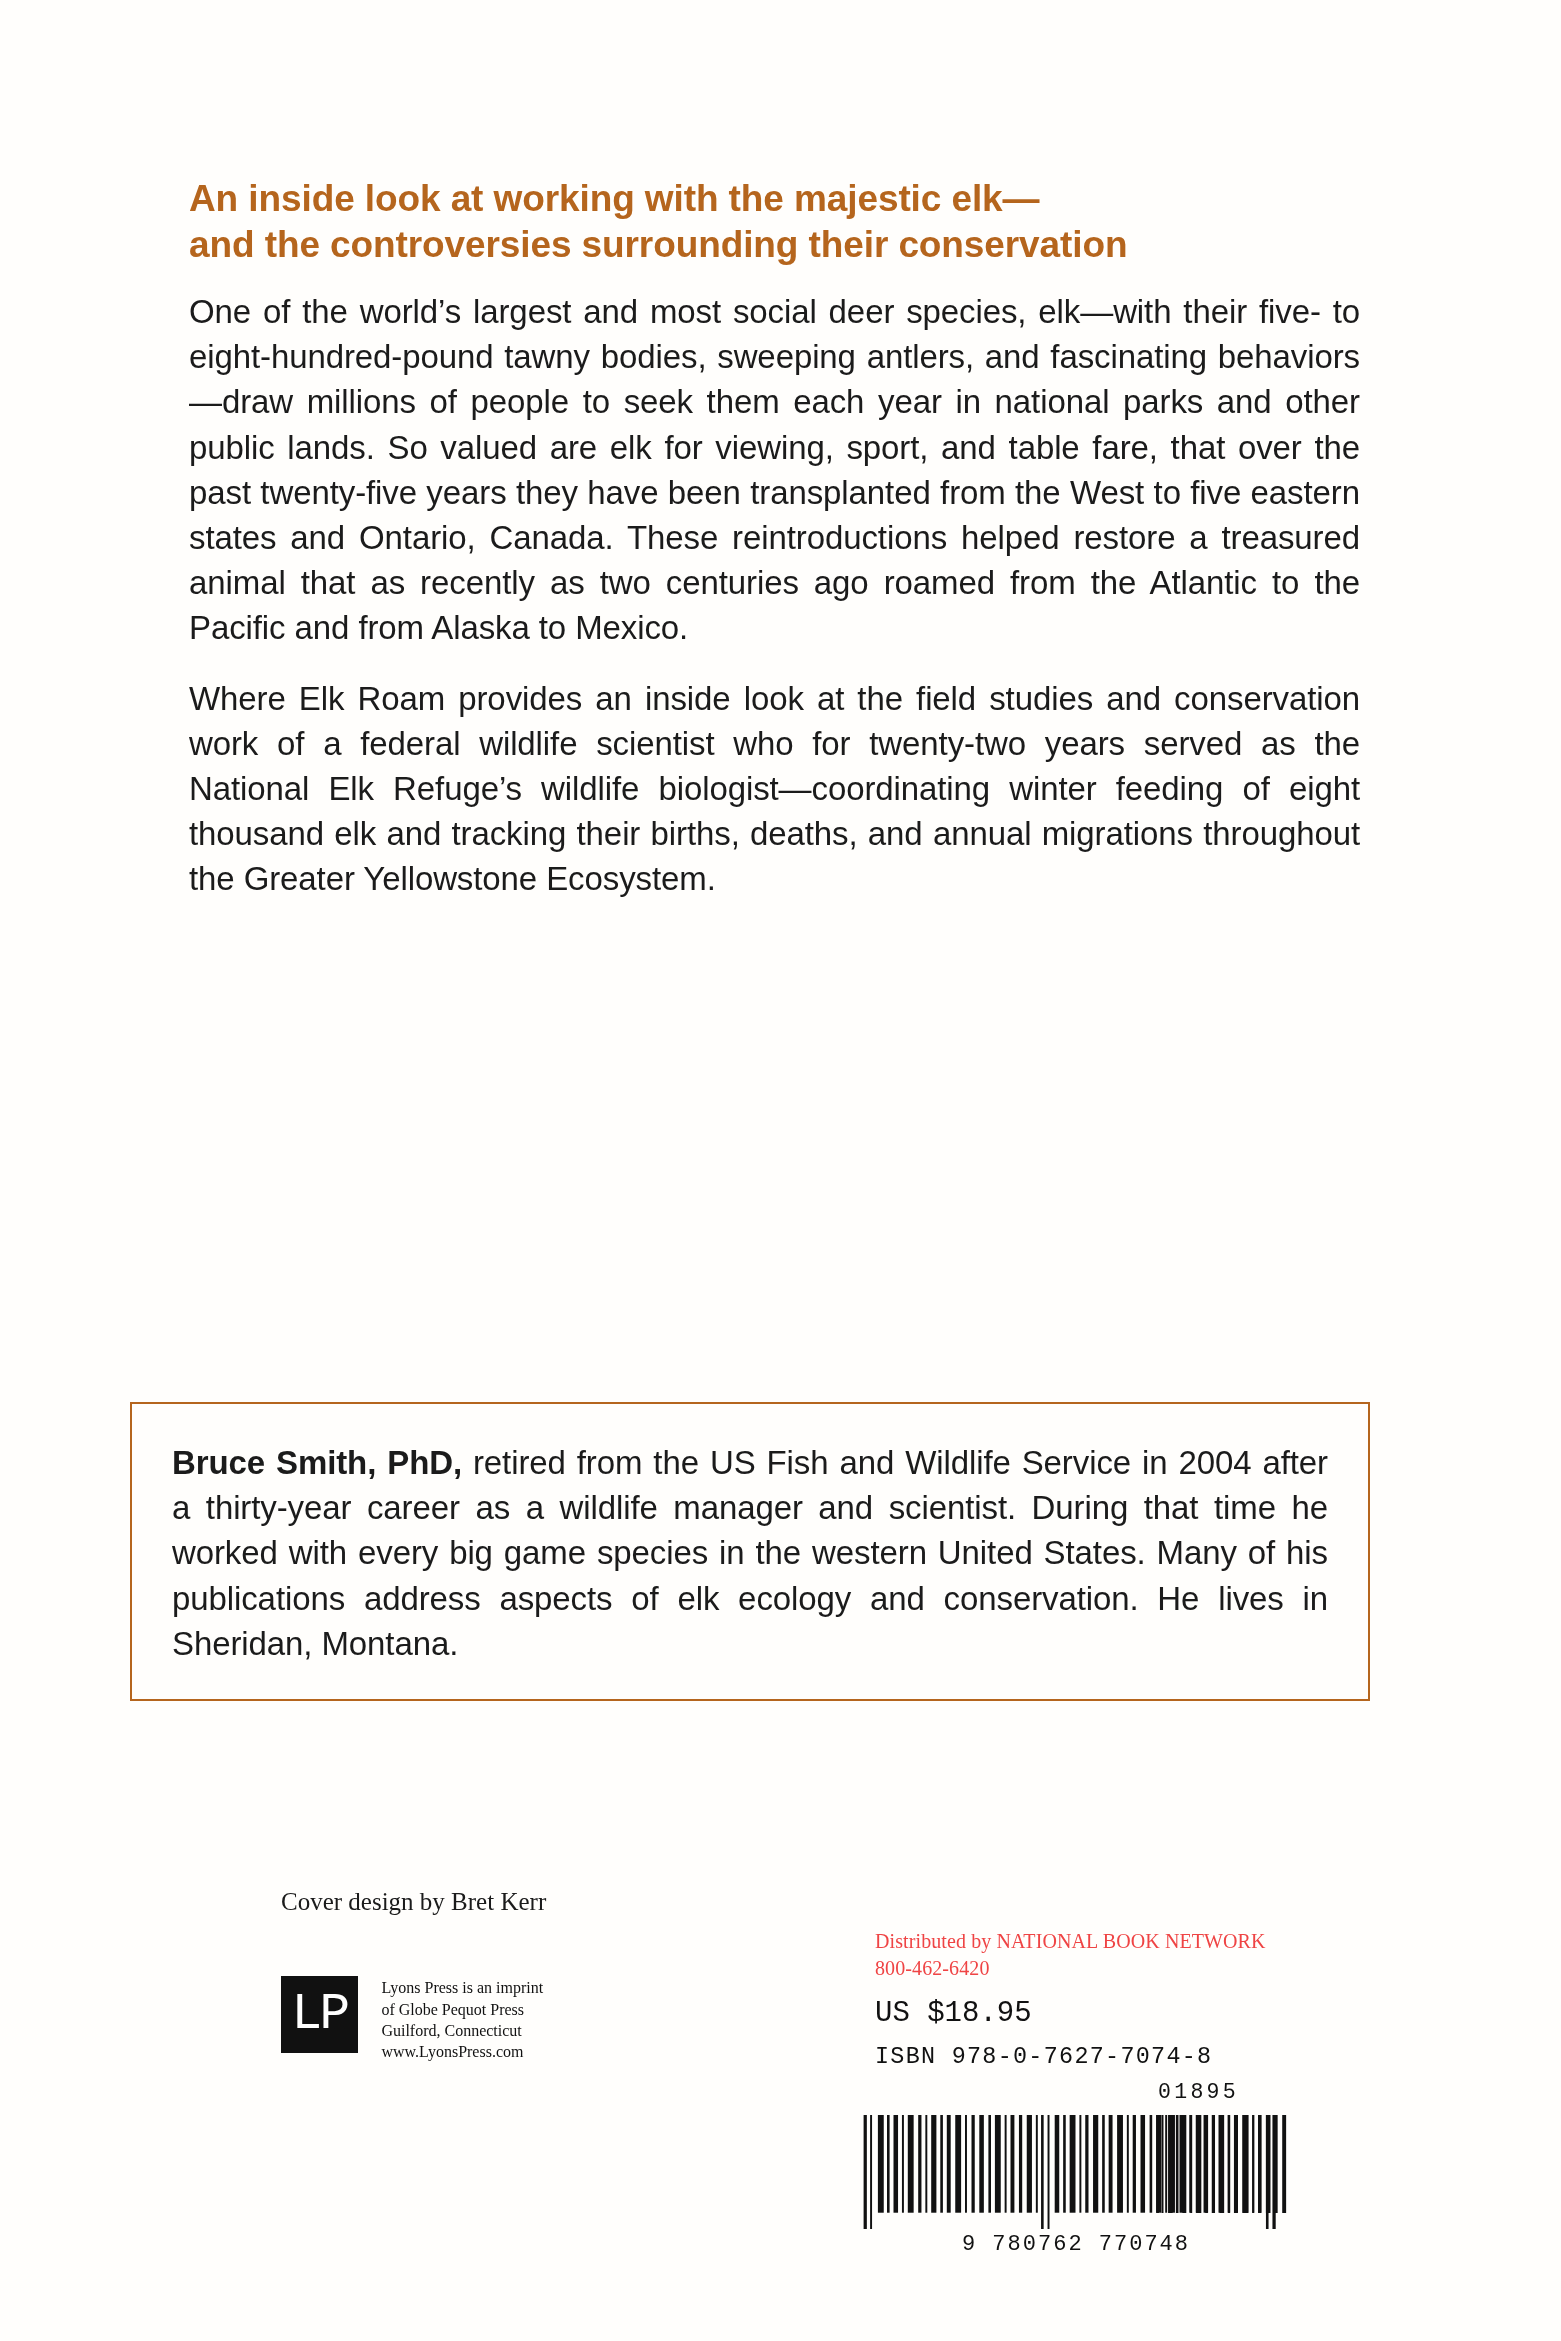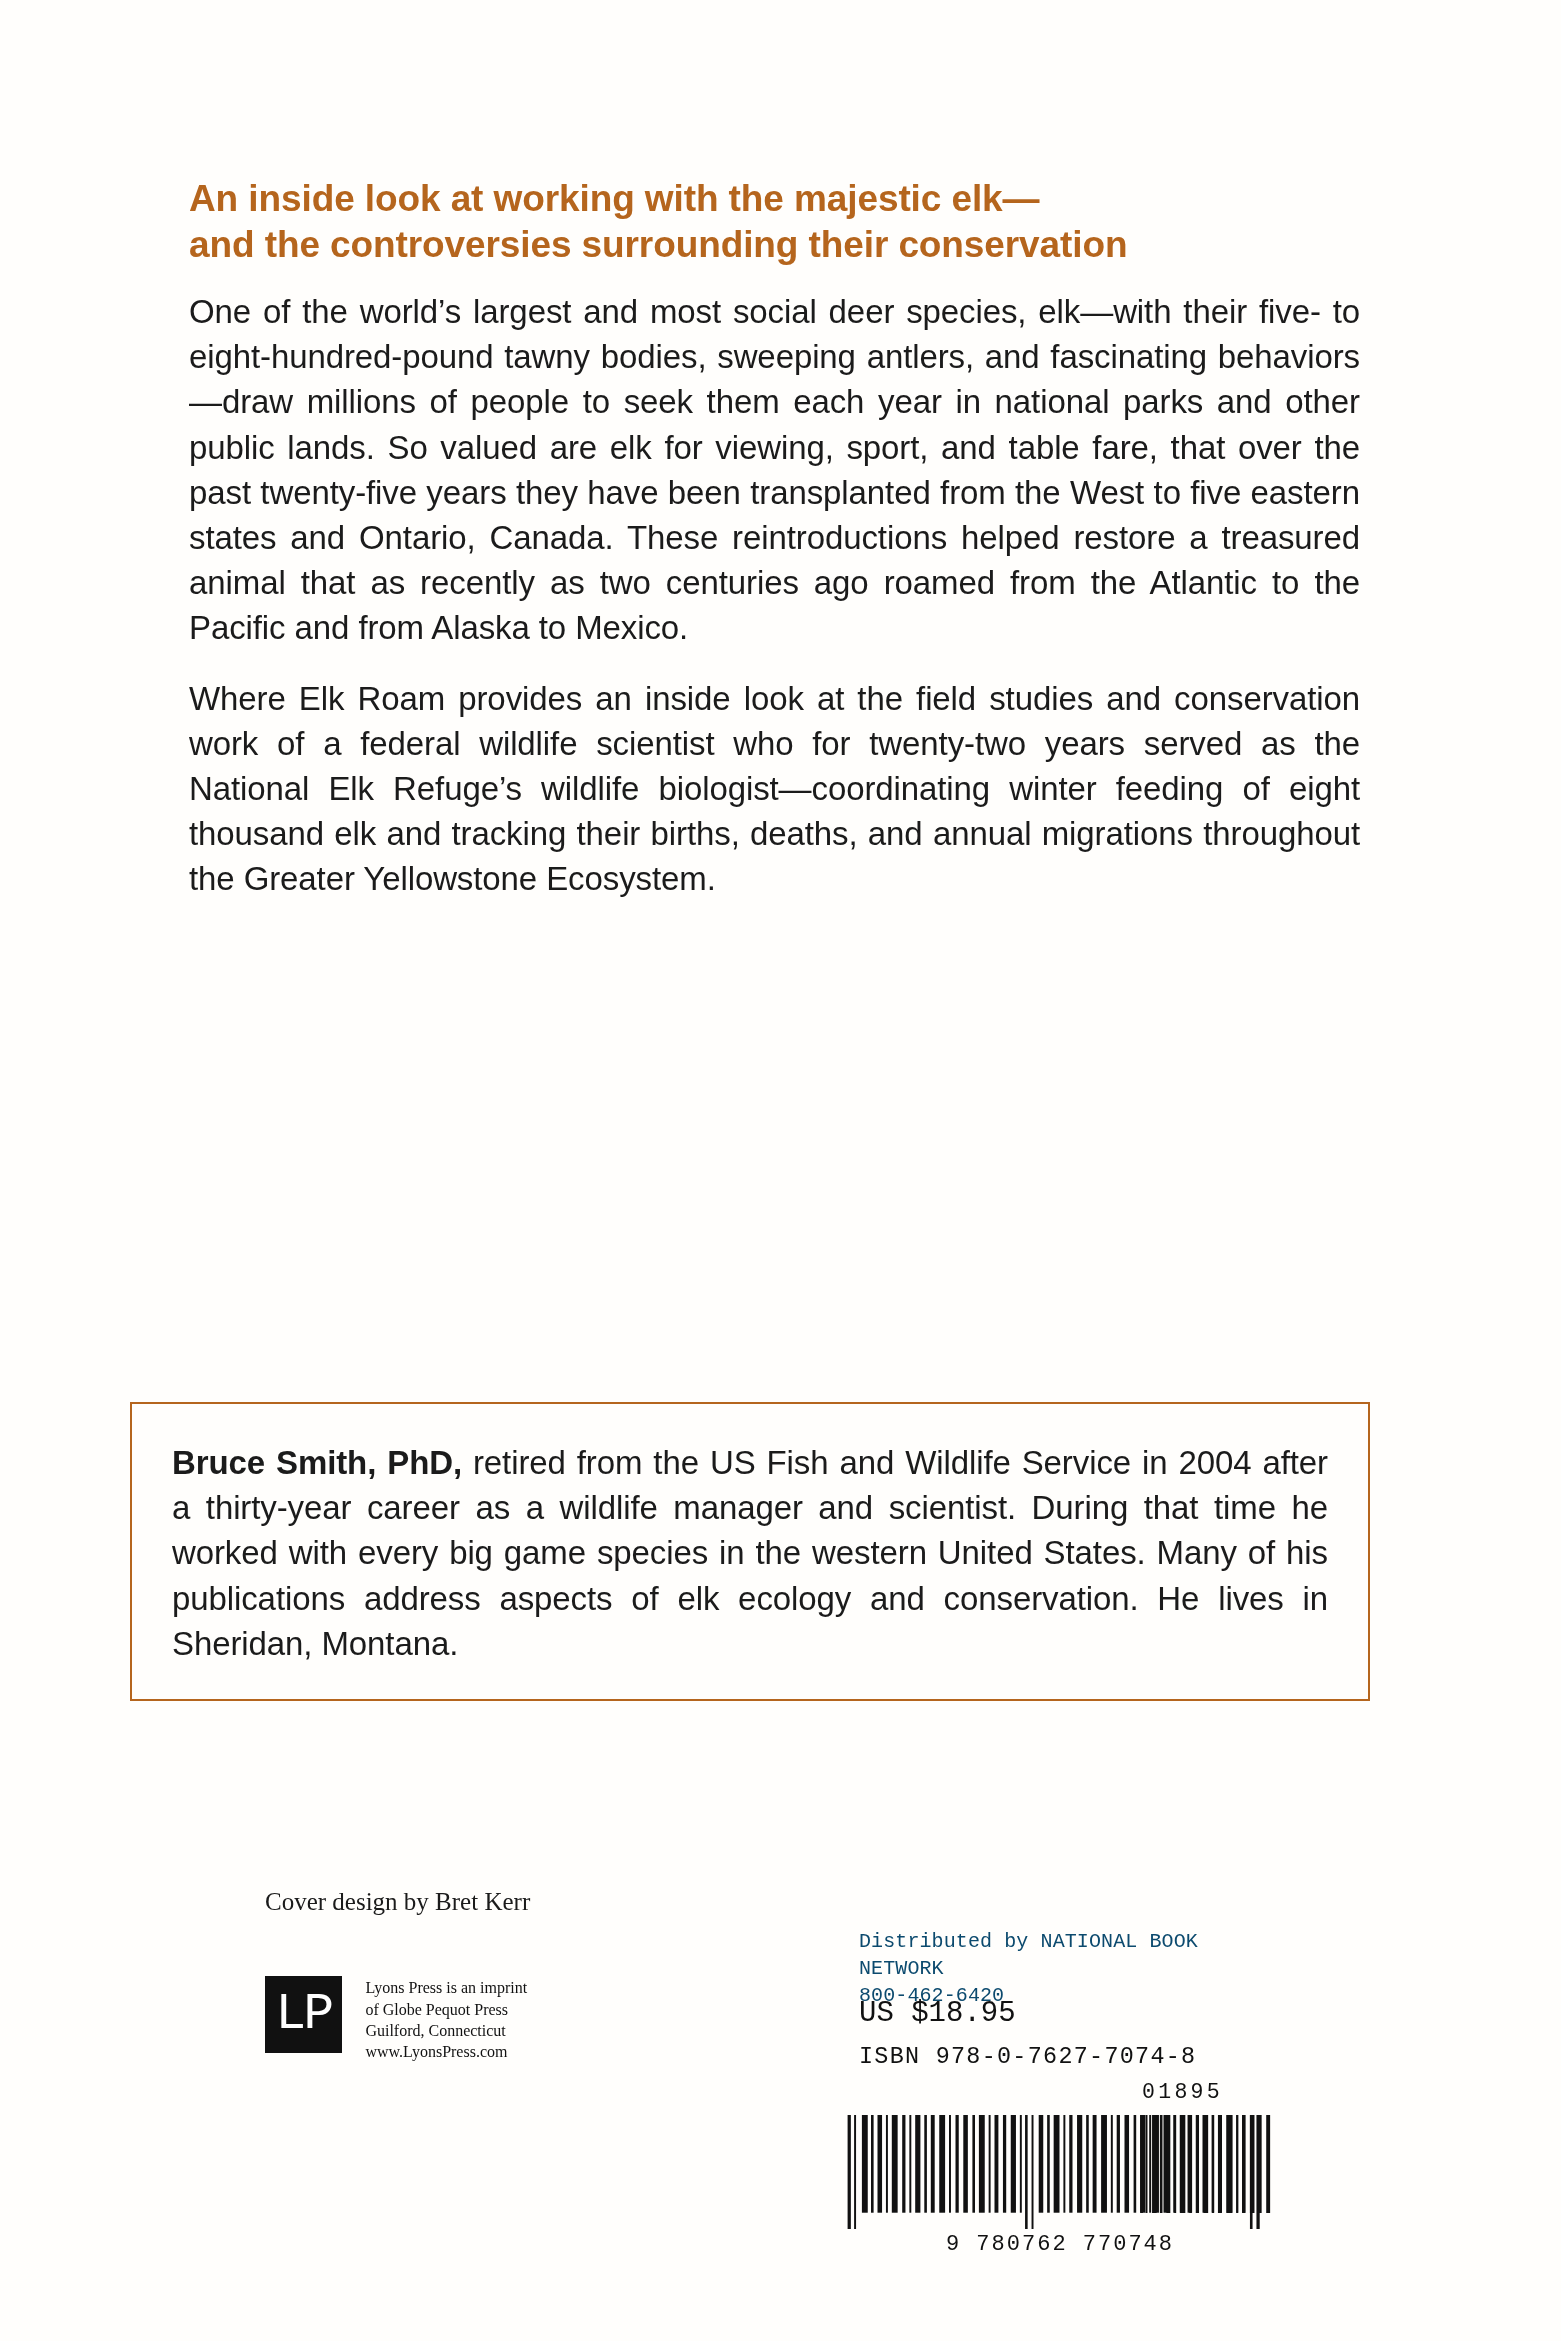--- a/index.html
+++ b/index.html
@@ -65,21 +65,21 @@
   .author-box .para {
     margin: 0;
     font-size: 33px;
     line-height: 1.37;
   }
   .author-name { font-weight: bold; }
 
   
   .footer {
     position: absolute;
-    left: 0; top: 1855px;
+    left: 16px; top: 1855px;
     width: 1260px;
     height: 487px;
   }
   .cover-credit {
     position: absolute;
     left: 265px;
     top: 33px;
     font-size: 25px;
     color: #1b1b1b;
     font-family: "Liberation Serif", serif;
@@ -112,24 +112,24 @@
     line-height: 1.33;
     color: #111111;
     padding-top: 1.3px;
   }
 
   
   .dist-block {
     position: absolute;
     left: 859px;
     top: 73px;
-    font-family: Liberation Mono, monospace;
+    font-family: Liberation Serif, serif;
     font-size: 20px;
     line-height: 1.35;
-    color: #0c4a6e;
+    color: #ef4444;
     letter-spacing: 0.1px;
   }
   .price {
     position: absolute;
     left: 859px;
     top: 142px;
     font-family: Liberation Mono, monospace;
     font-size: 29px;
     color: #111111;
   }

